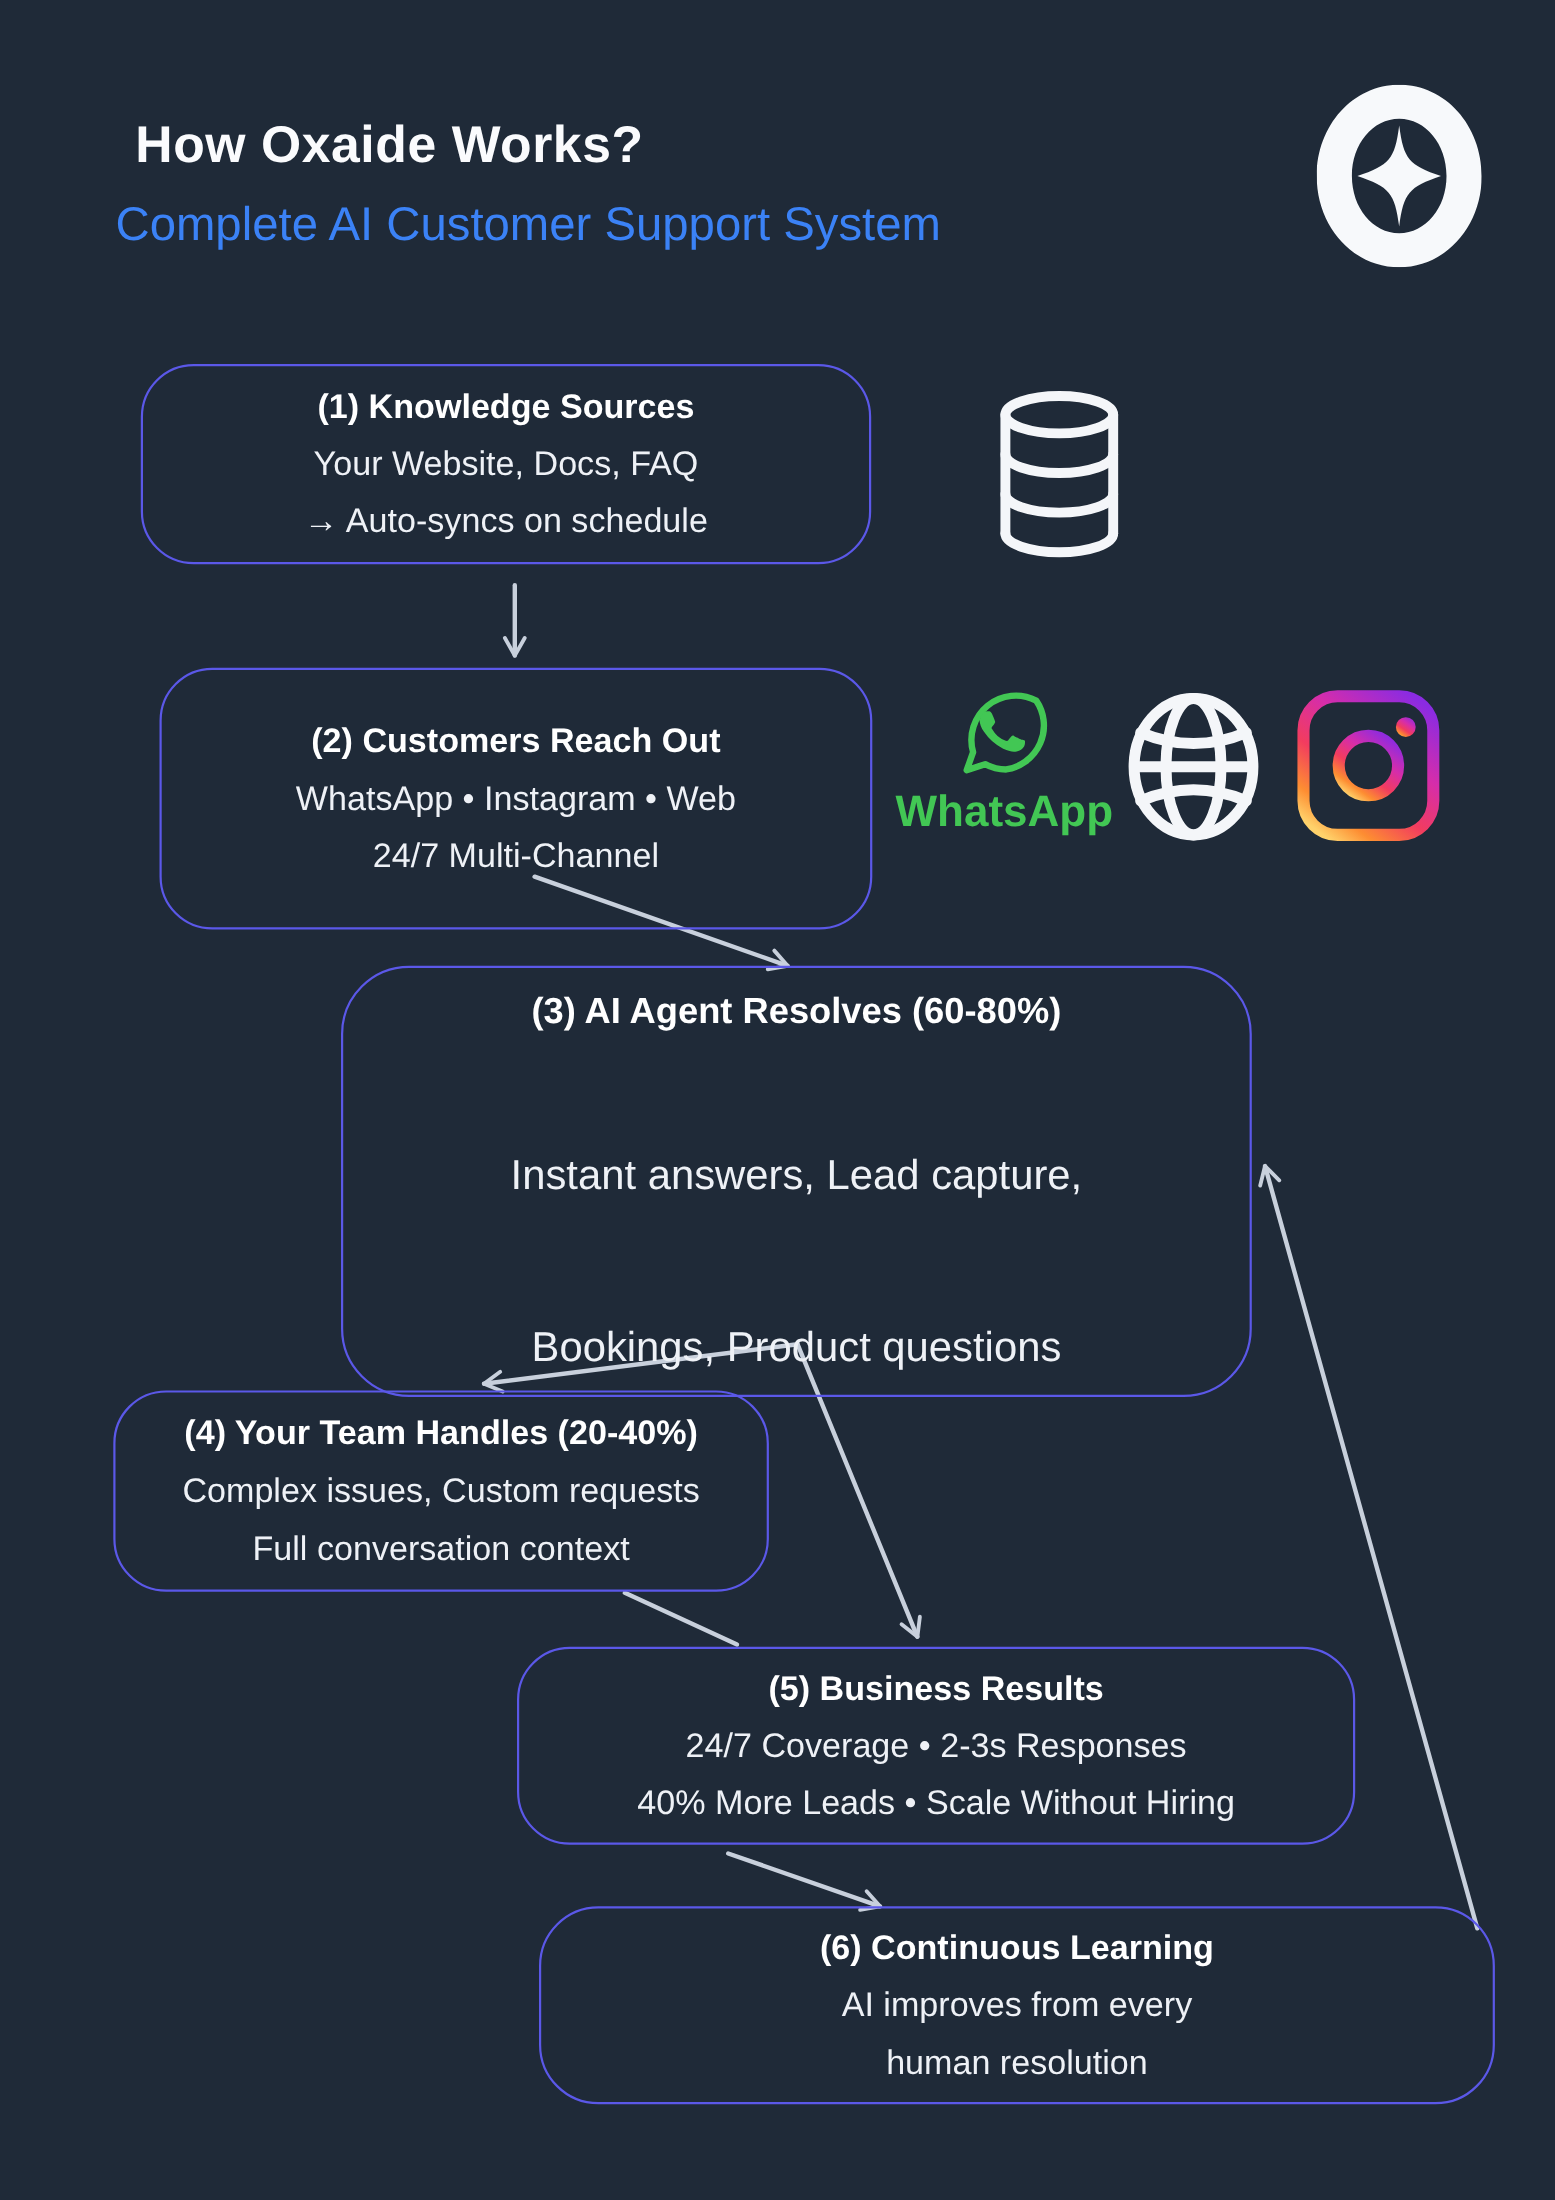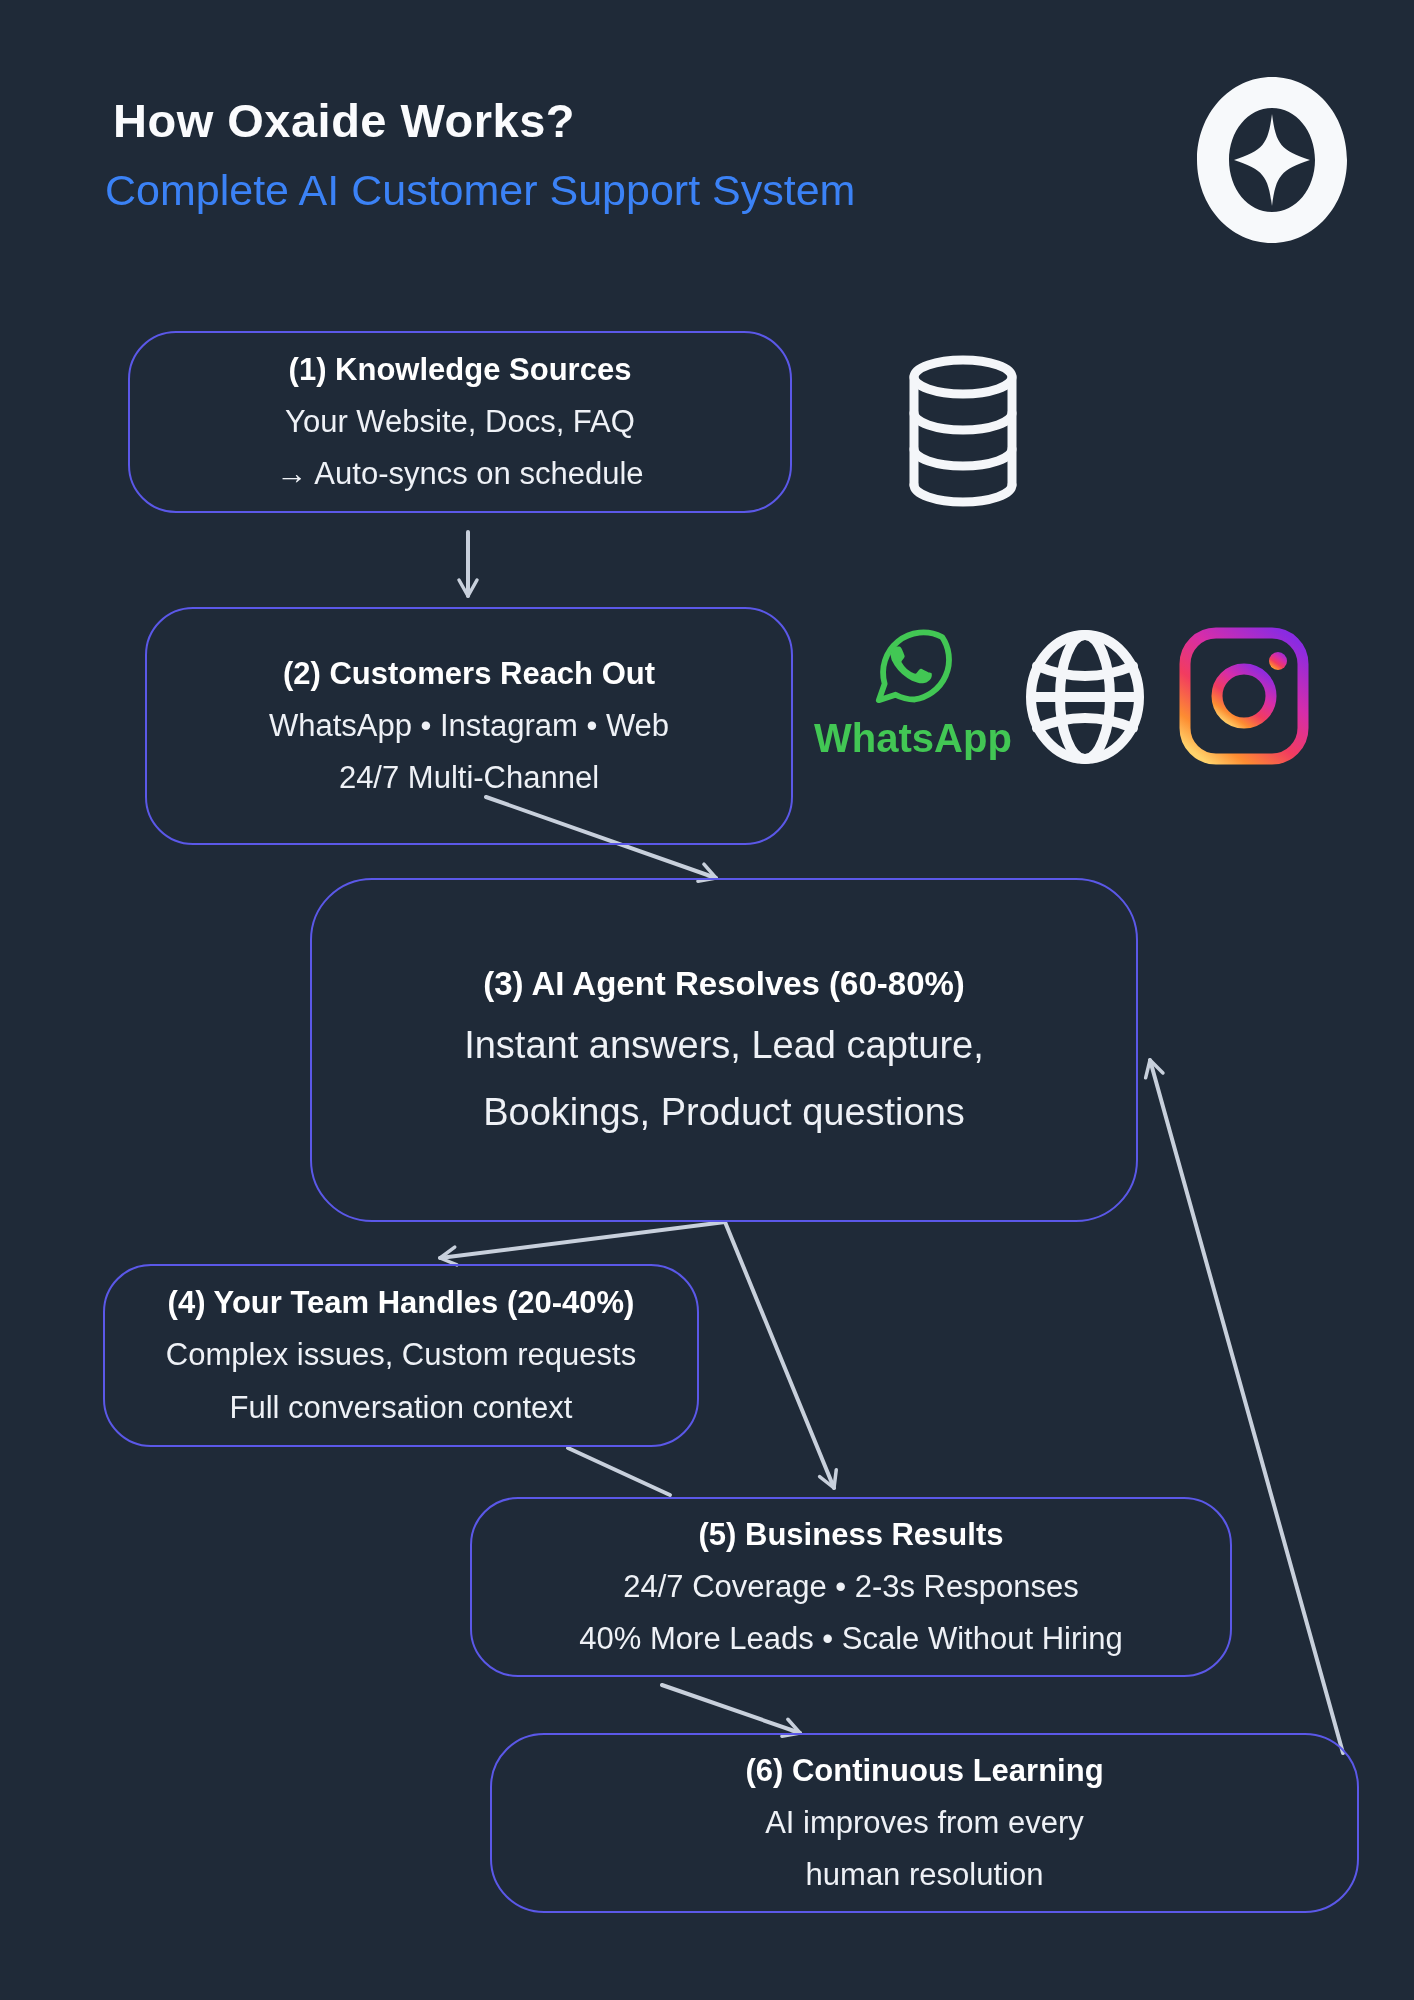--- a/index.html
+++ b/index.html
@@ -3,21 +3,21 @@
 <meta charset="utf-8">
 <style>
   html,body{margin:0;padding:0;background:#141c29;}
   #canvas{
     position:relative;width:1414px;height:2000px;overflow:hidden;
     background:#1f2a38;
     font-family:"Liberation Sans","DejaVu Sans",sans-serif;
     color:#f2f5f9;
   }
   .hdr{position:absolute;left:105px;top:84px;}
-  .hdr h1{margin:8px;font-size:47px;line-height:1.25;font-weight:700;color:#fafbfd;letter-spacing:.5px;}
+  .hdr h1{margin:18px;font-size:47px;line-height:1.25;font-weight:700;color:#fafbfd;letter-spacing:.5px;}
   .hdr h2{margin:14px 0 0 0;font-size:43px;line-height:1.2;font-weight:400;color:#3b82f6;}
   #arrows{position:absolute;left:0;top:0;pointer-events:none;}
   .fbox{
     position:absolute;border:2px solid #5b58e8;border-radius:48px;
     display:flex;flex-direction:column;align-items:center;justify-content:center;
     text-align:center;box-sizing:border-box;padding:10px 20px;
   }
   .fbox .bt{font-weight:700;font-size:31px;line-height:1.68;color:#ffffff;}
   .fbox .bl{font-weight:400;font-size:31px;line-height:1.68;color:#eef1f6;}
   #box3{border-radius:62px;}
@@ -67,21 +67,21 @@
     <div class="bl">Your Website, Docs, FAQ</div>
     <div class="bl">→ Auto-syncs on schedule</div>
   </div>
 
   <div id="box2" class="fbox" style="left:145px;top:607px;width:648px;height:238px;">
     <div class="bt">(2) Customers Reach Out</div>
     <div class="bl">WhatsApp • Instagram • Web</div>
     <div class="bl">24/7 Multi-Channel</div>
   </div>
 
-  <div id="box3" class="fbox" style="left:310px;top:878px;width:828px;height:344px;">
+  <div id="box3" class="fbox" style="left:310px;top:878px;width:828px;height:392px;justify-content:space-between;">
     <div class="bt">(3) AI Agent Resolves (60-80%)</div>
     <div class="bl">Instant answers, Lead capture,</div>
     <div class="bl">Bookings, Product questions</div>
   </div>
 
   <div id="box4" class="fbox" style="left:103px;top:1264px;width:596px;height:183px;">
     <div class="bt">(4) Your Team Handles (20-40%)</div>
     <div class="bl">Complex issues, Custom requests</div>
     <div class="bl">Full conversation context</div>
   </div>

